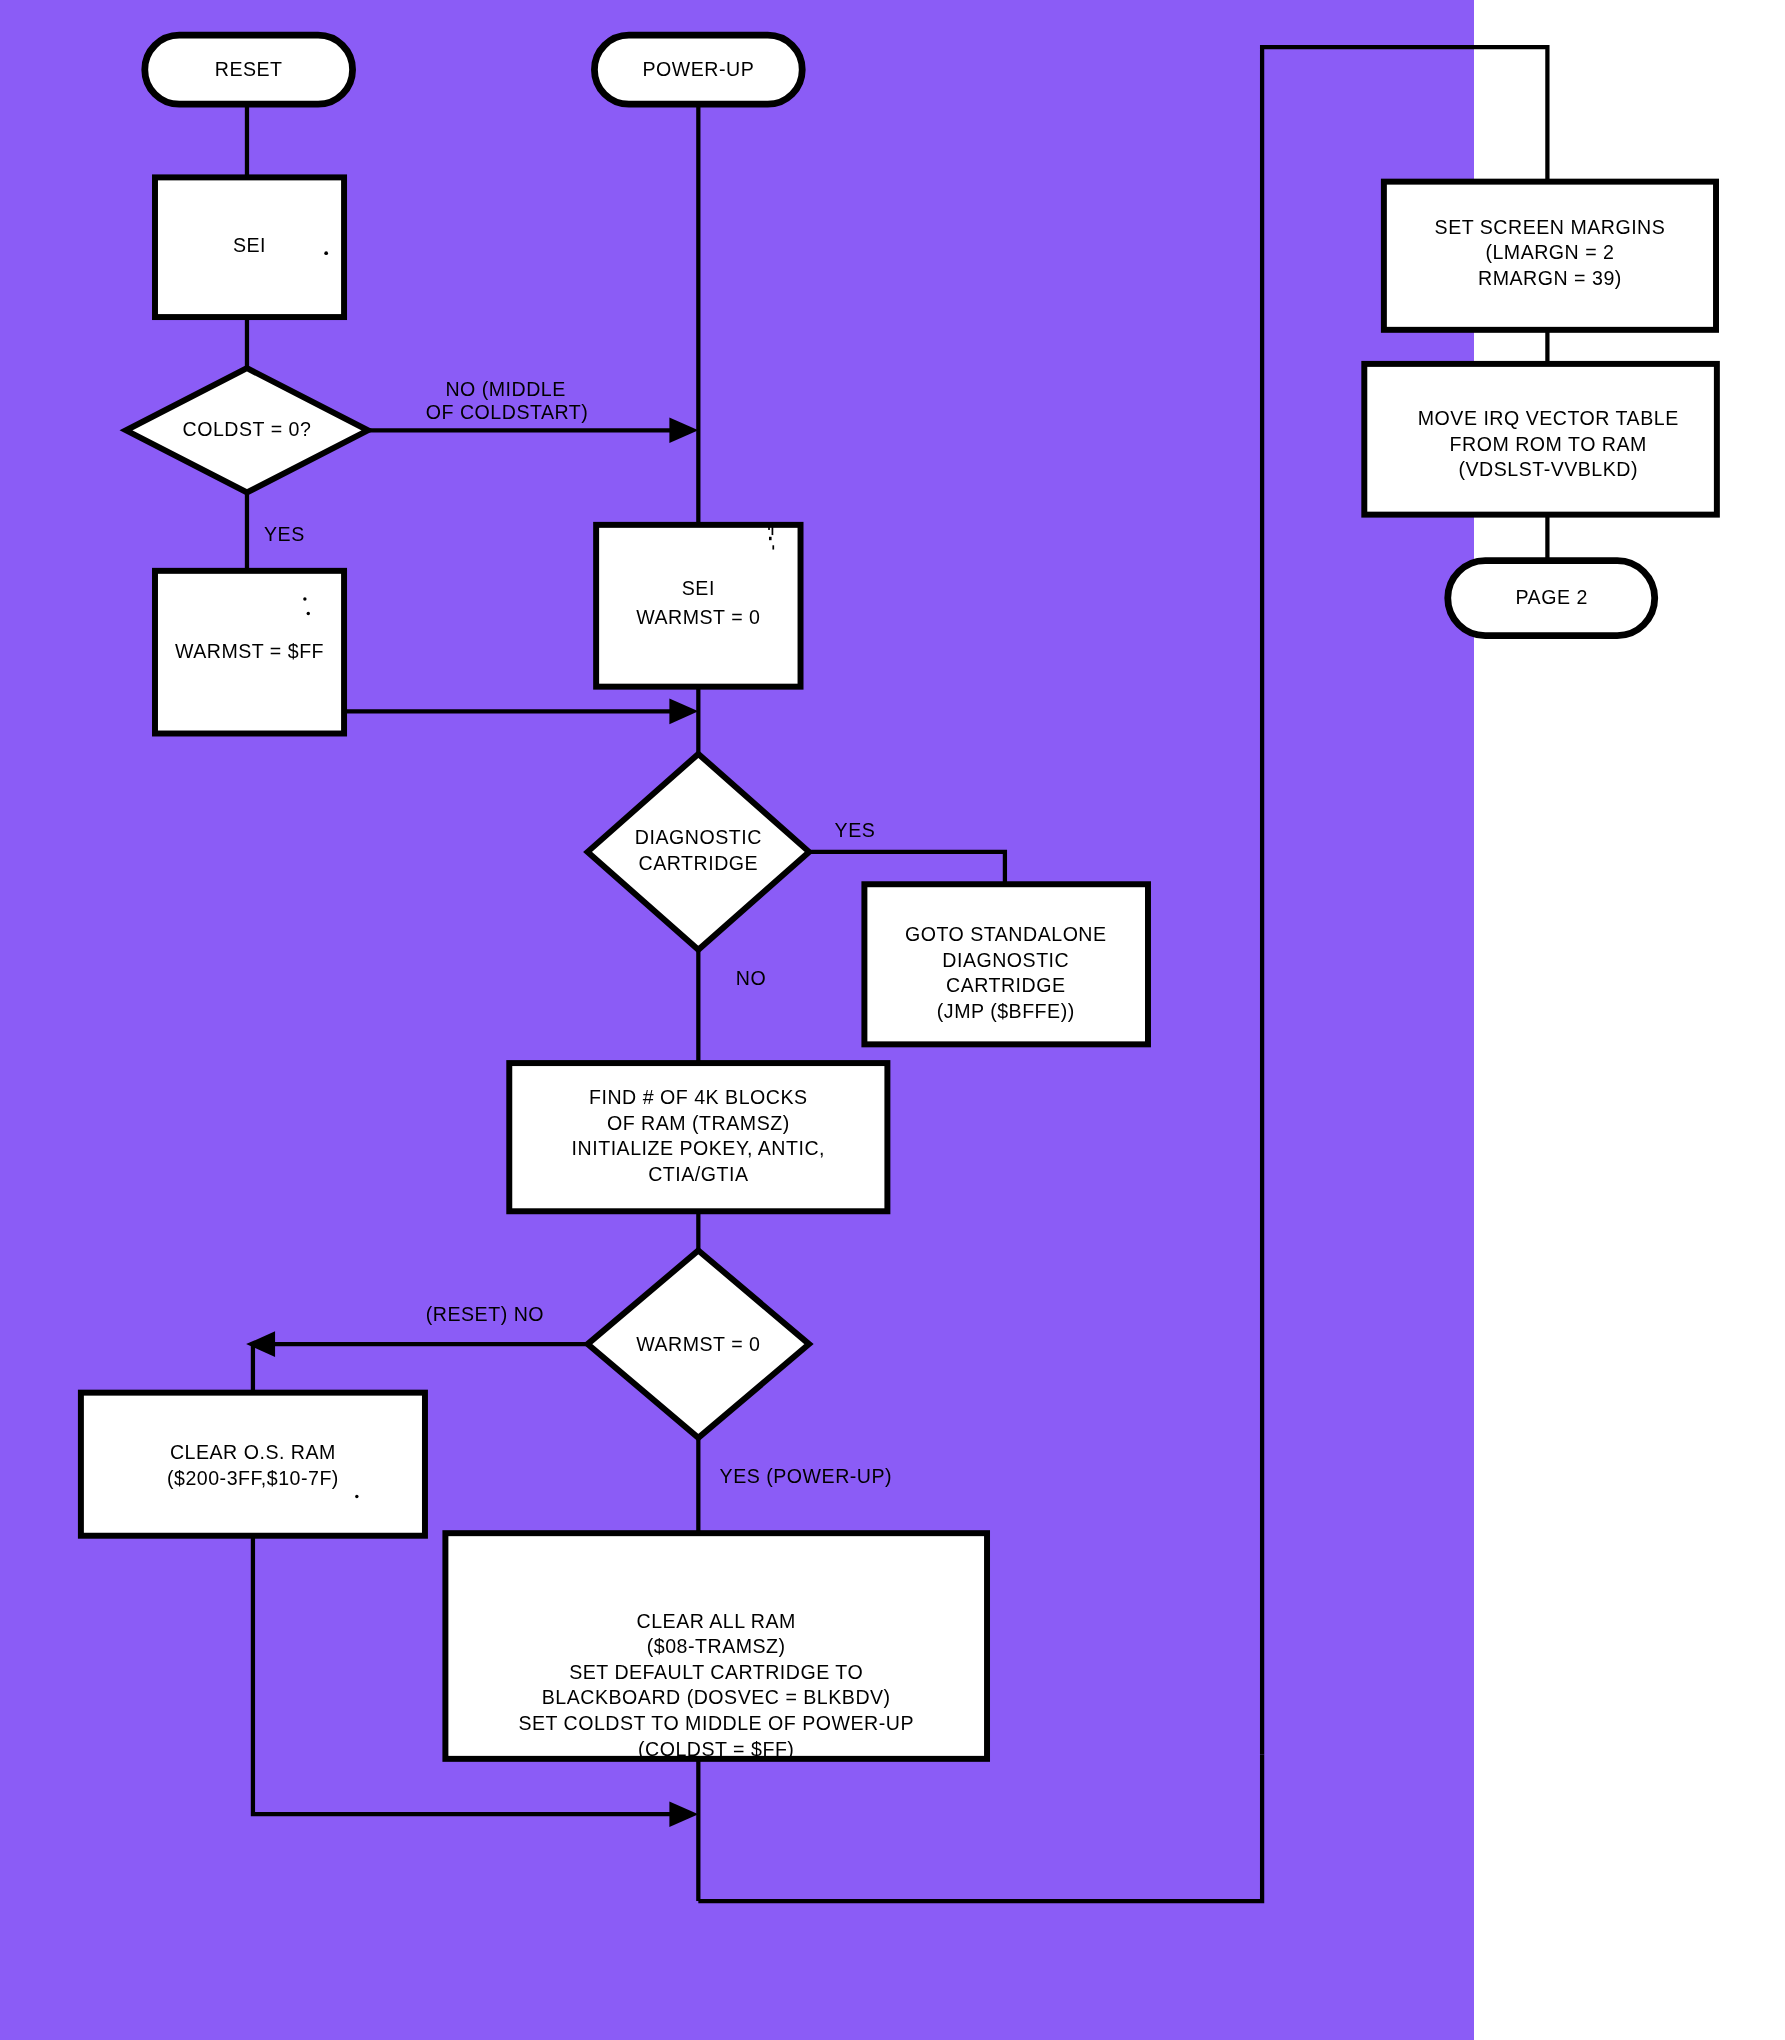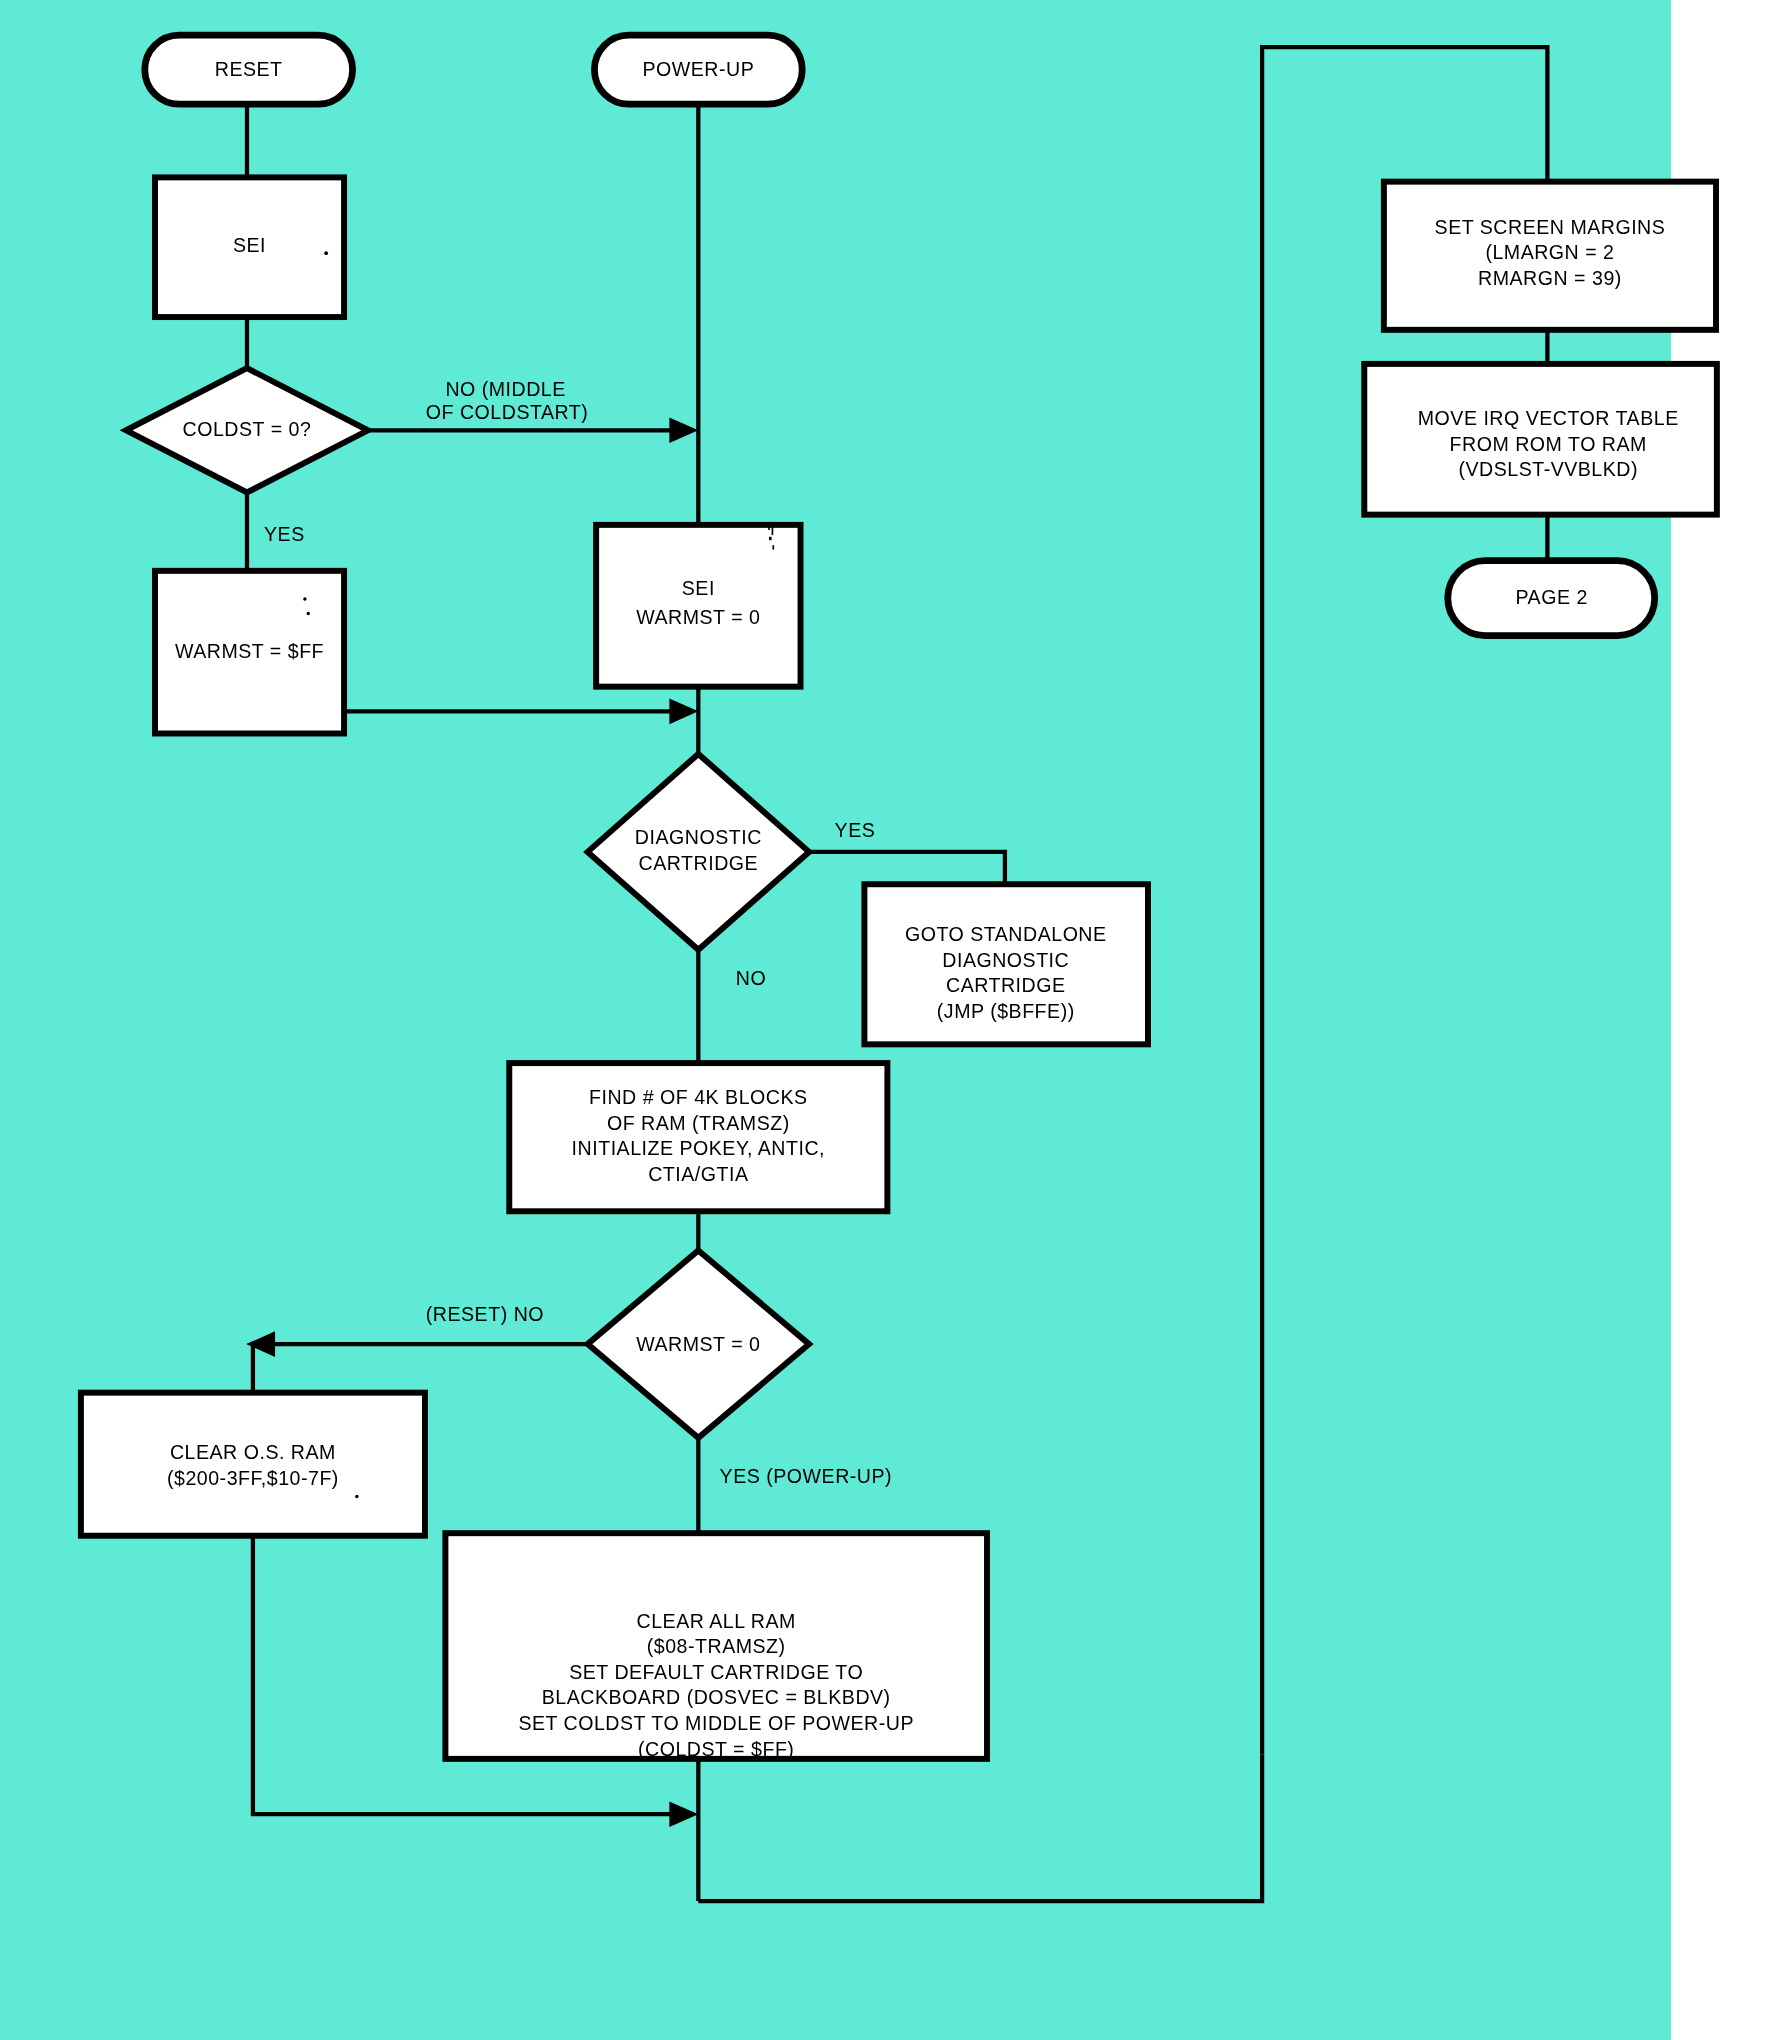--- a/index.html
+++ b/index.html
@@ -2,23 +2,23 @@
 <html style="font-size:13.6px"><head>
 <meta charset="utf-8">
 <style>
   html, body {
     margin: 0;
     padding: 0;
     background: #ffffff;
   }
   #page {
     position: relative;
-    width: 1671px;
+    width: 1474px;
     height: 2041px;
-    background: #5eead4;
+    background: #8b5cf6;
     font-family: "Liberation Sans", sans-serif;
   }
   svg#flow {
     display: block;
     width: 1785px;
     height: 2041px;
   }
   .shape {
     fill: #ffffff;
     stroke: #000000;

